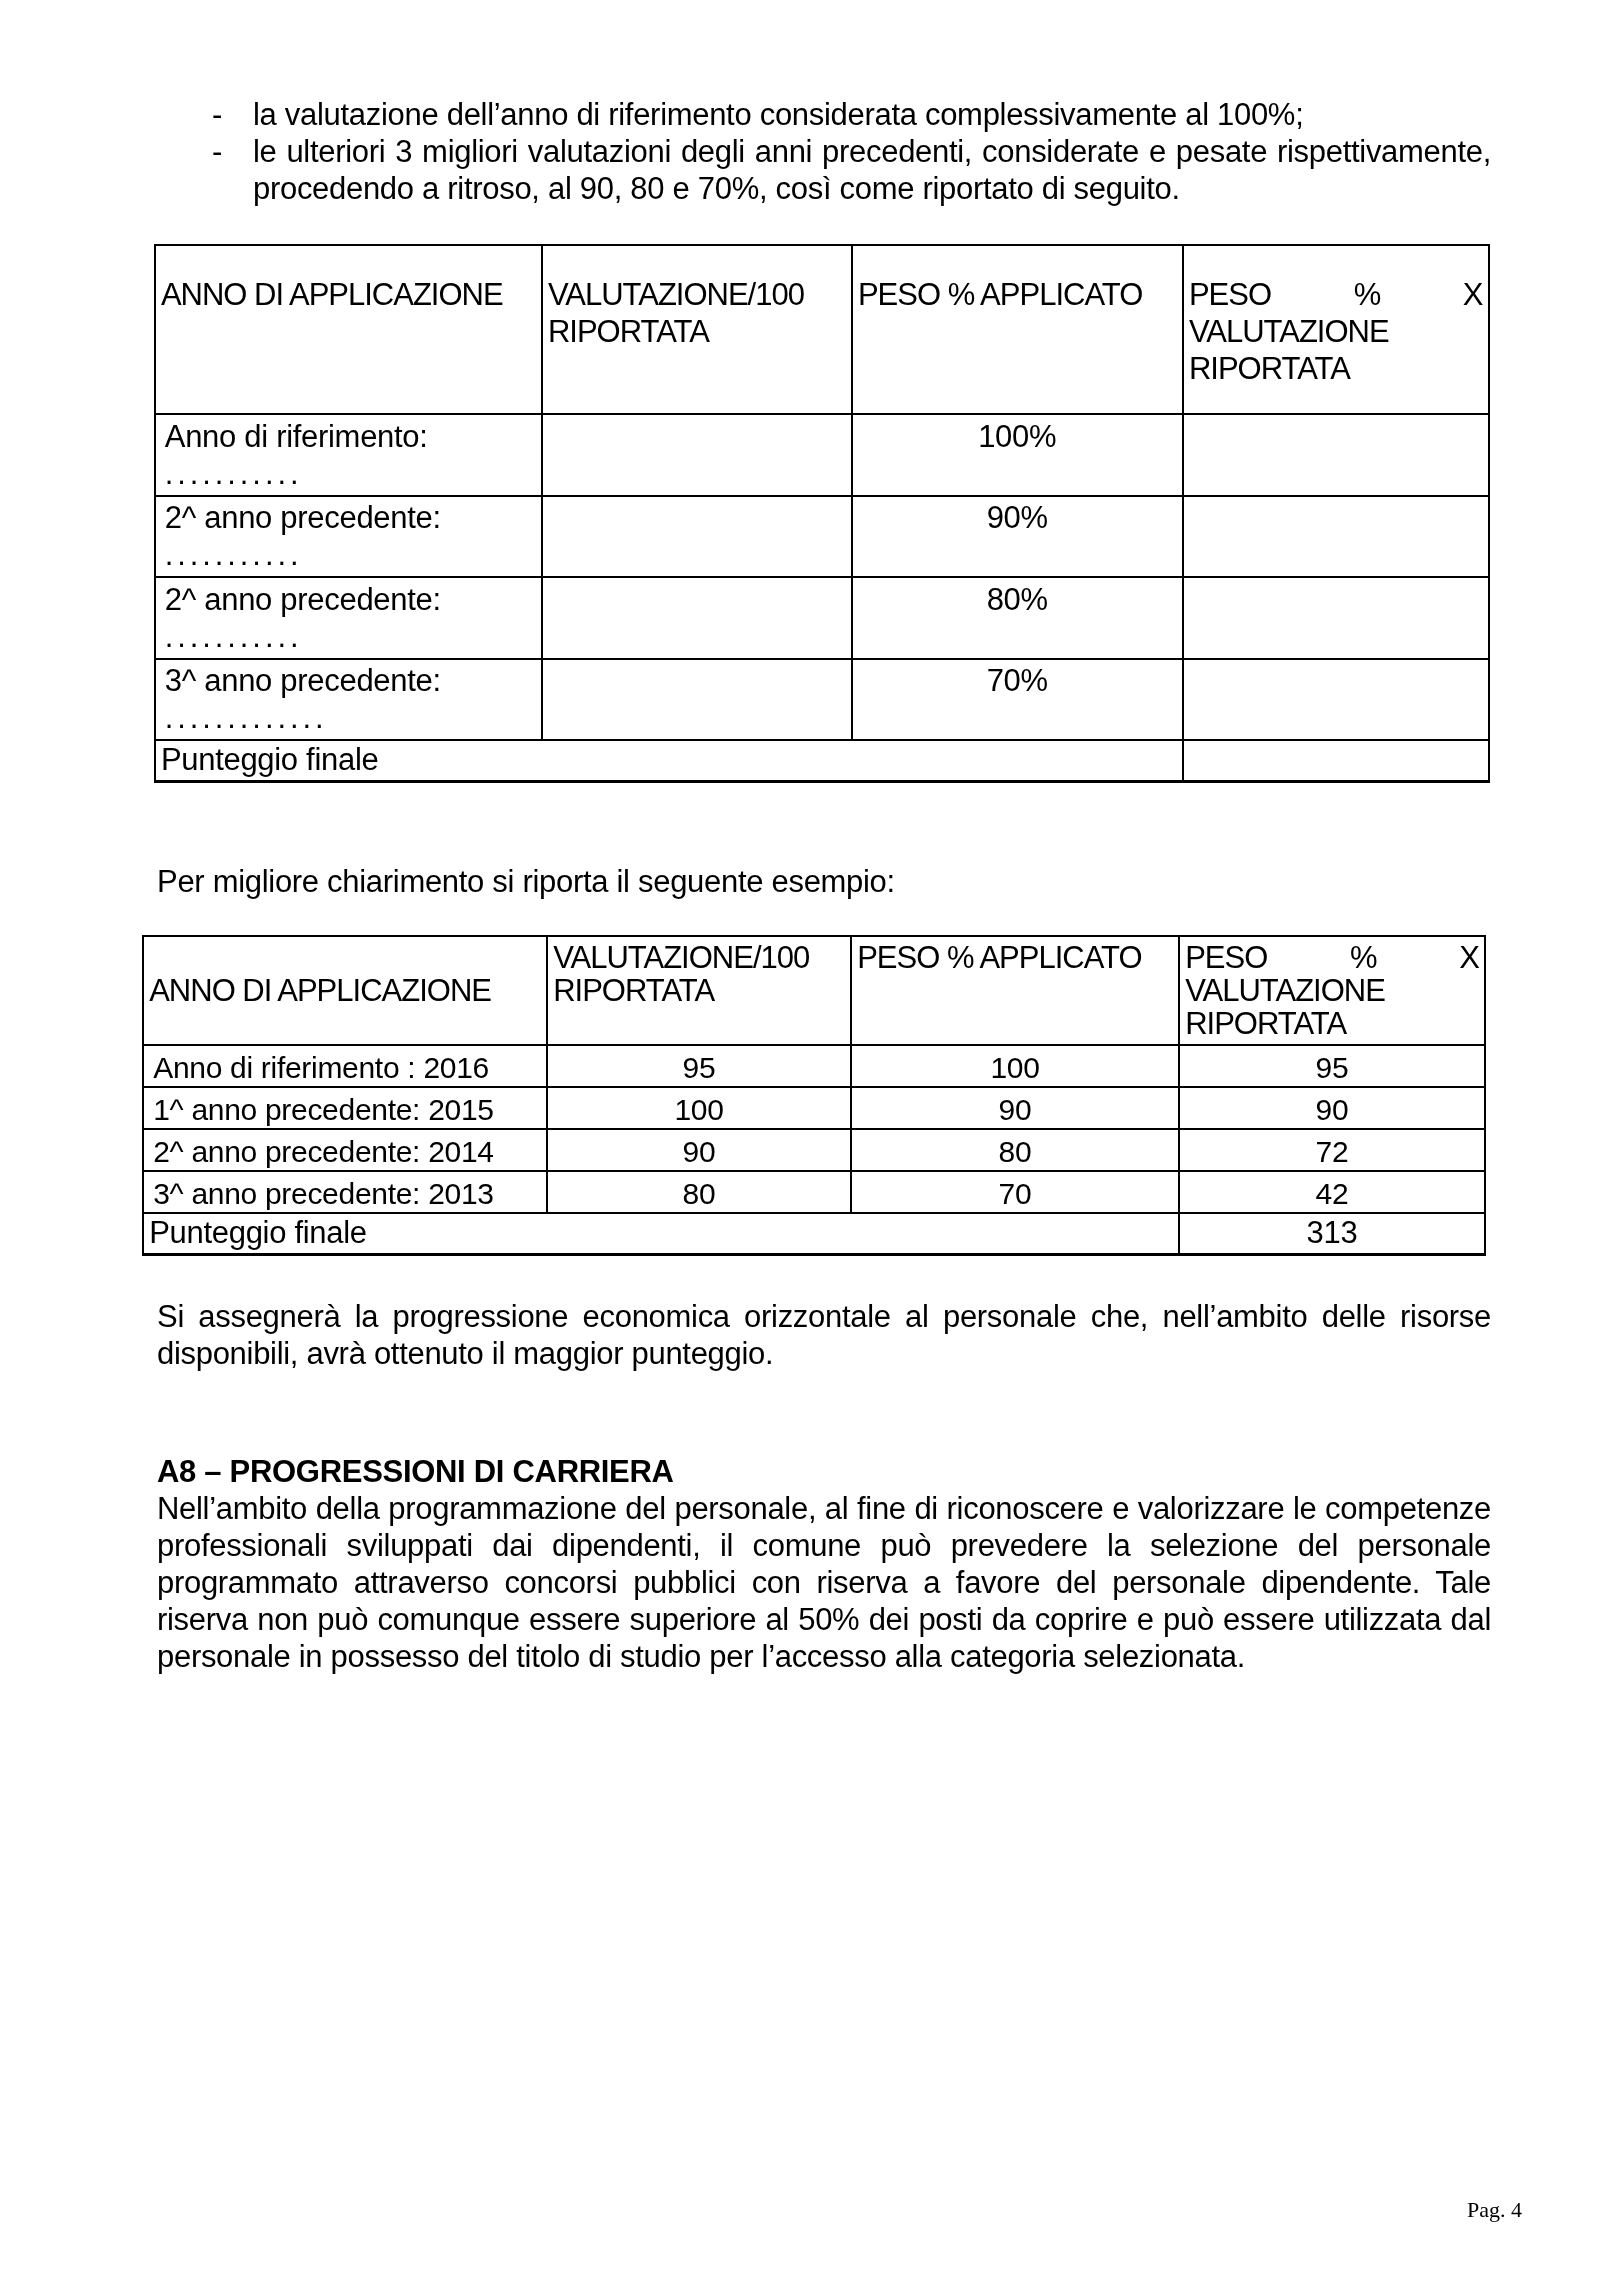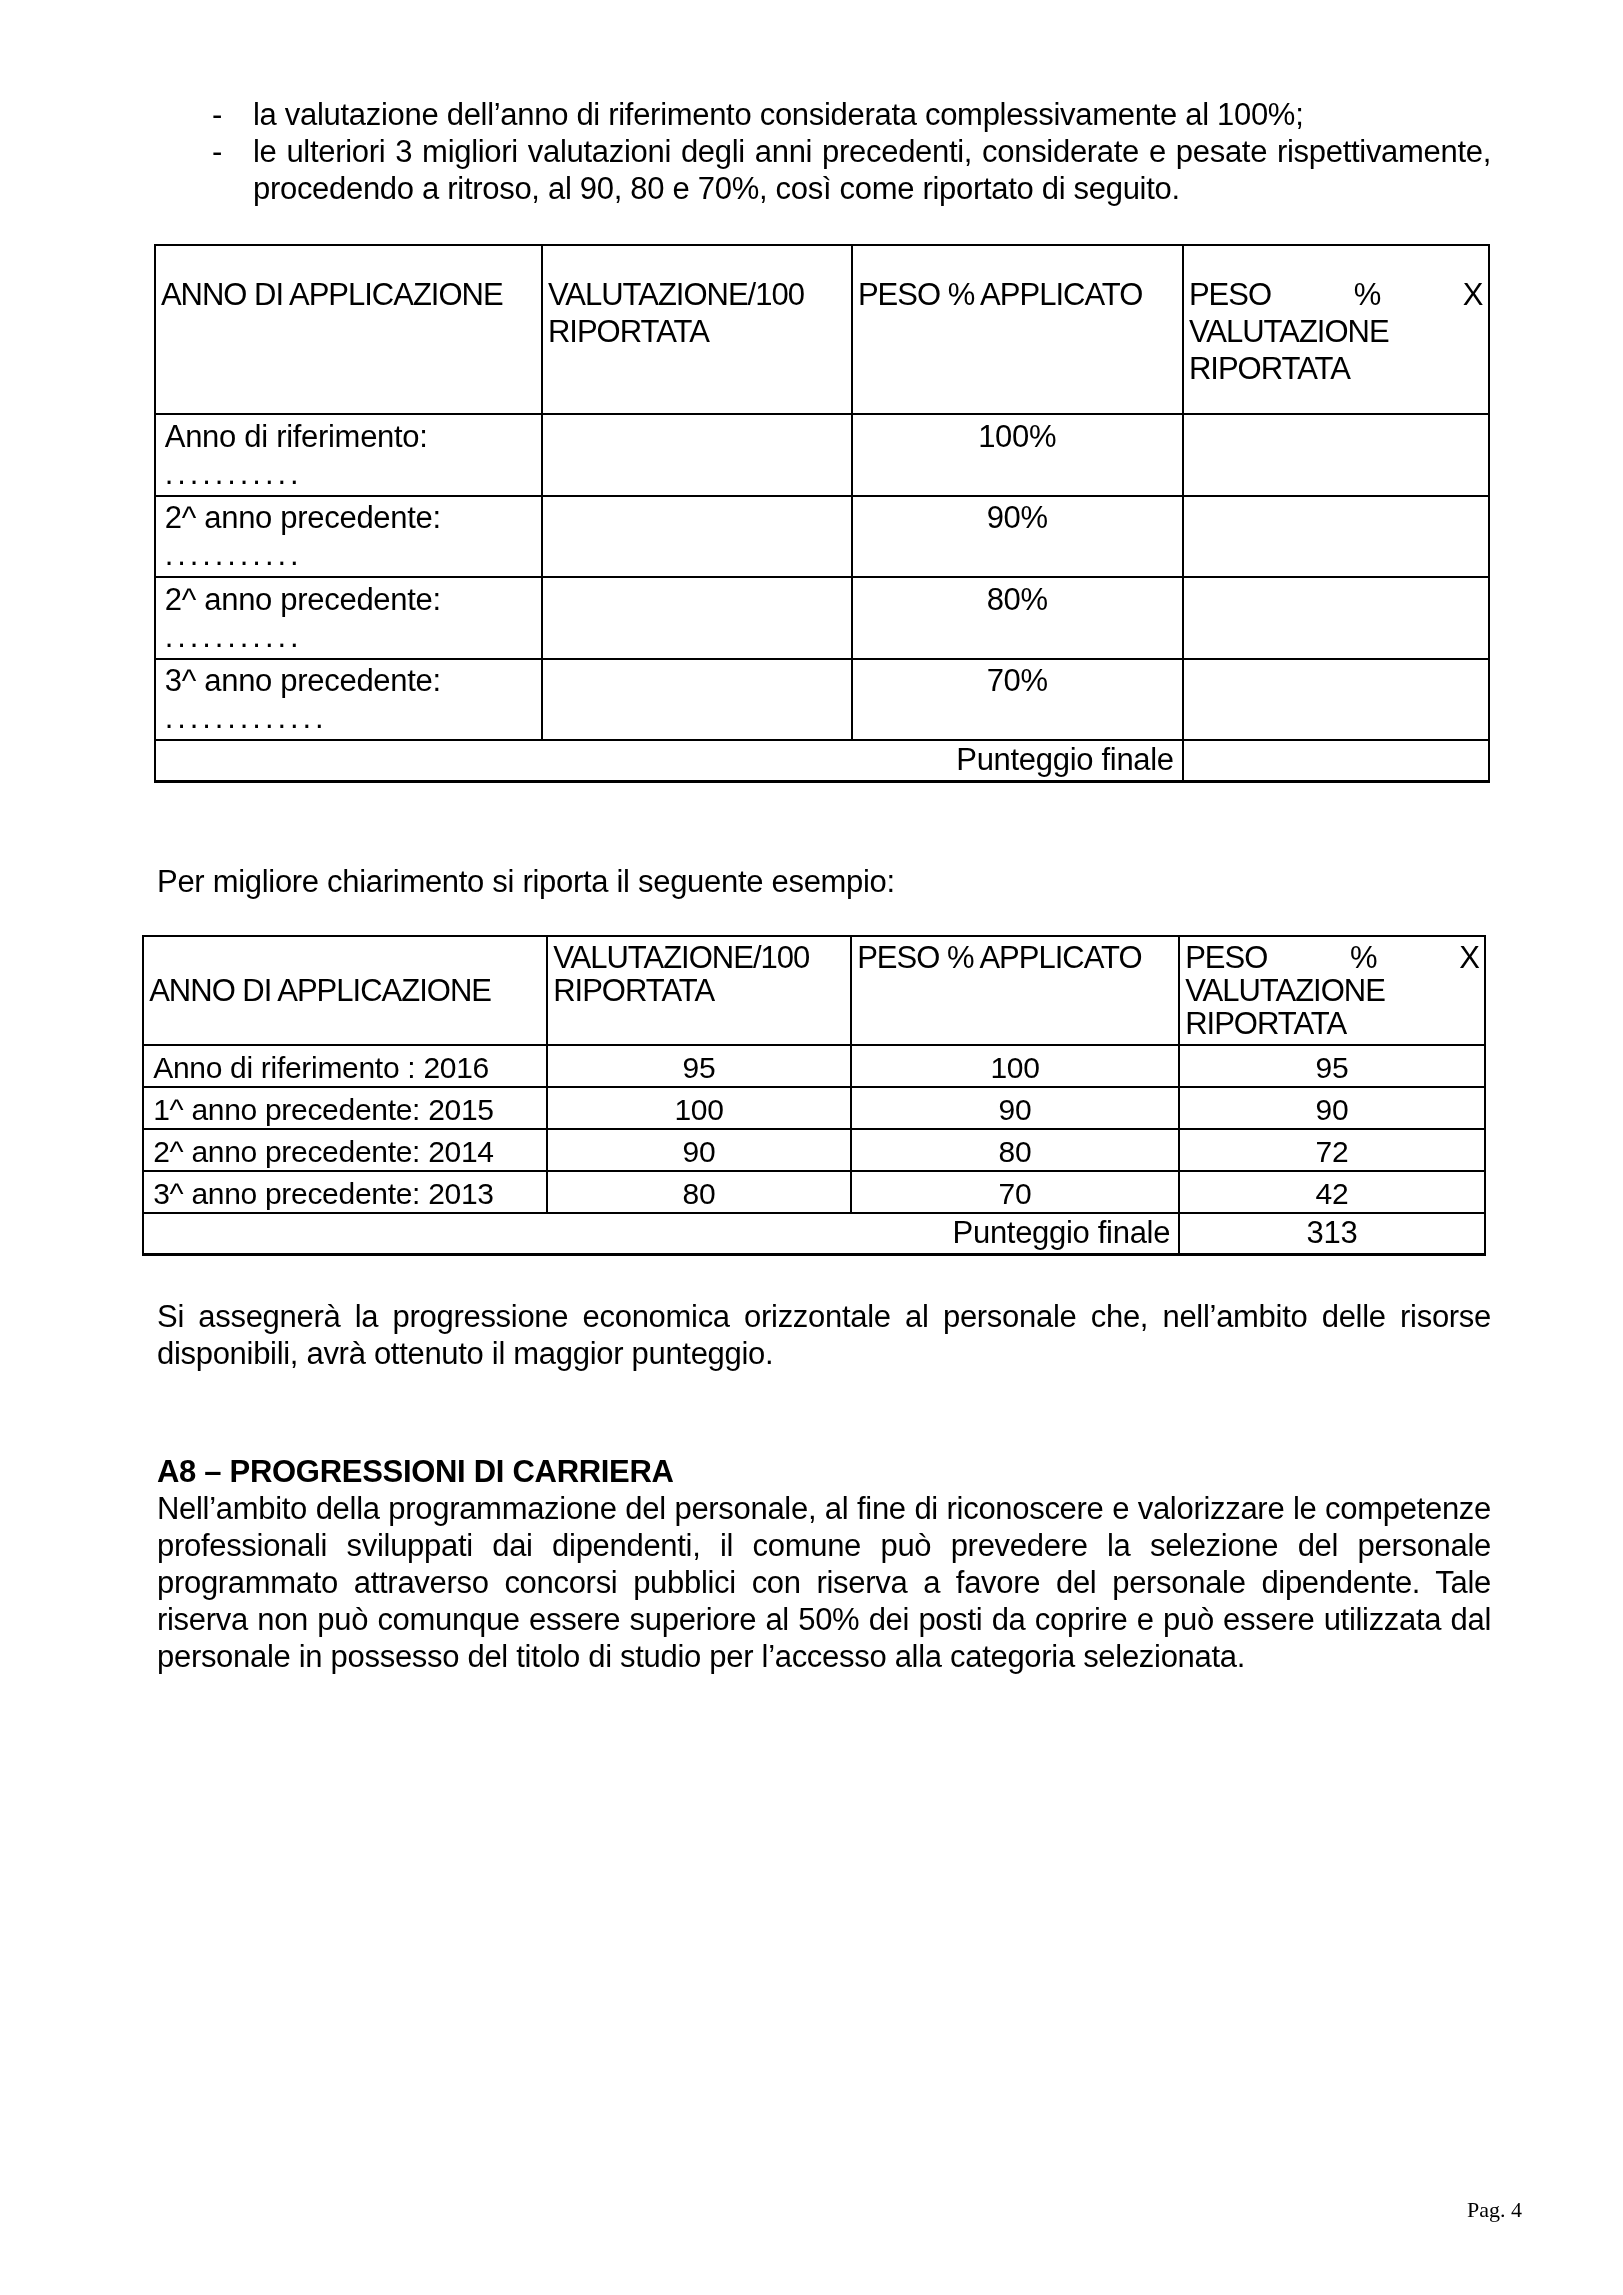--- a/index.html
+++ b/index.html
@@ -21,21 +21,21 @@
         vertical-align:top;padding:0 5.2px;font-size:31px;overflow:hidden;}
   .t1{width:1334px;margin:37px 0 0 -3.3px;}
   .t1 .hdr td{height:137px;padding-top:30px;line-height:37px;letter-spacing:-1px;}
   .t1 .drow td{height:77px;line-height:37px;padding-top:2.6px;}
   .t2{width:1343px;margin:35px 0 0 -15px;}
   .t2 .hdr td{height:103px;padding-top:3.9px;line-height:33px;letter-spacing:-1px;}
   .t2 .hdr td.mid{vertical-align:middle;padding-top:0;}
   .t2 .drow td{height:35px;line-height:33px;padding-top:5px;font-size:30px;text-align:center;}
   .t2 .drow td.first{text-align:left;padding-left:9.2px;}
   .frow td{height:37px;line-height:33px;padding-top:2px;}
-  .fl{text-align:right;padding-right:7.9px !important;}
+  .fl{padding-right:7.9px !important;}
   .center{text-align:center;}
   .just{text-align:justify;}
   .dots{letter-spacing:3.9px;}
   .lbl{padding-left:3.9px;}
   
   .intro{margin-top:80px;width:1334px;}
   .para{width:1334px;text-align:justify;}
   .p1{margin-top:42px;}
   .a8{margin-top:81px;font-size:31px;font-weight:bold;line-height:37px;}
   .p2{margin-top:0;}

